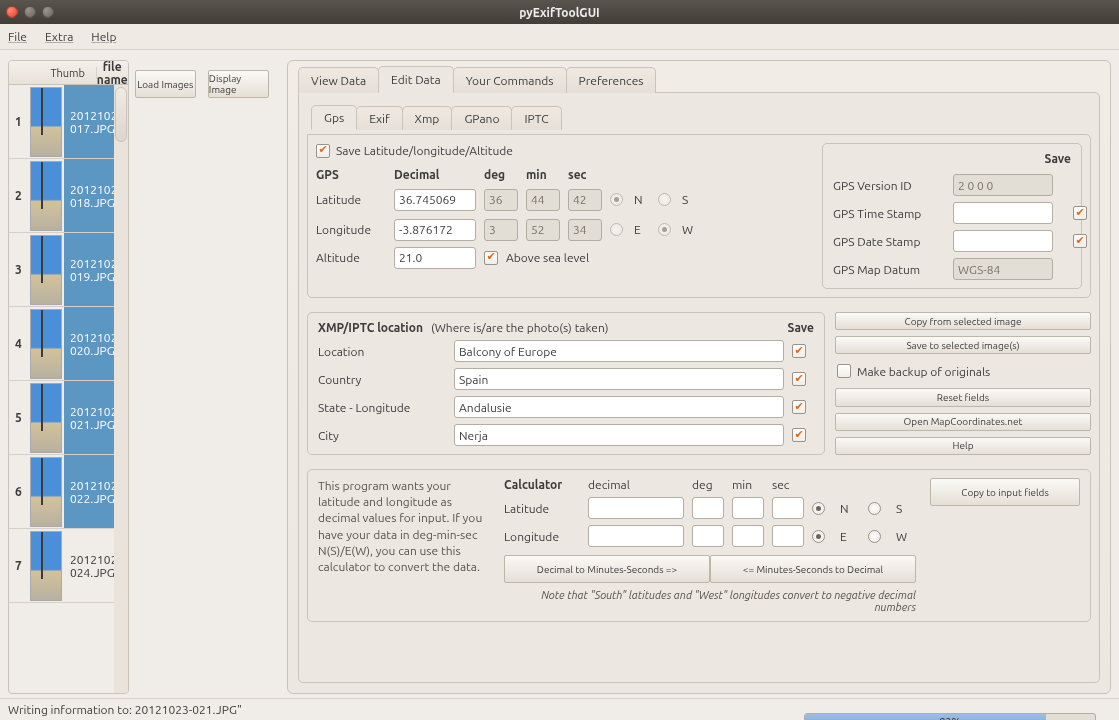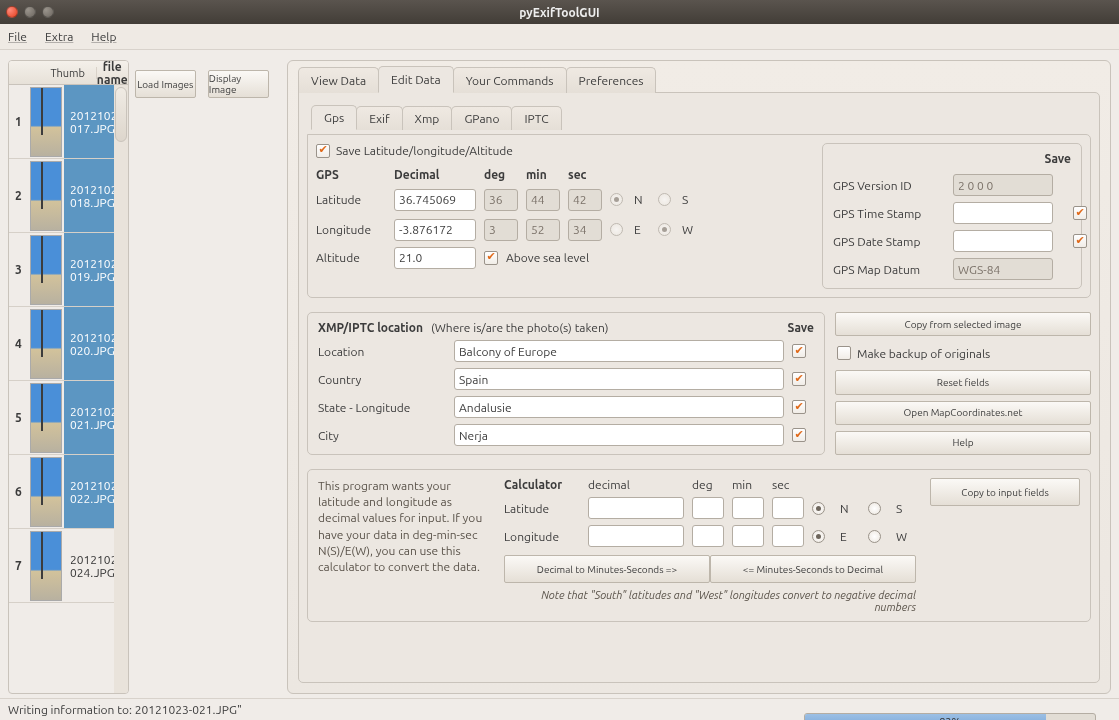--- a/index.html
+++ b/index.html
@@ -267,20 +267,21 @@
             <span>State - Longitude</span>
             <input type="text" value="Andalusie" style="">
             <span class="cb checked"></span>
             <span>City</span>
             <input type="text" value="Nerja" style="">
             <span class="cb checked"></span>
           </div>
         </div>
         <div class="actcol">
           <div class="btn wide">Copy from selected image</div>
+          <div class="btn wide">Save to selected image(s)</div>
           <div class="check" style="padding:4px 2px">
             <span class="cb"></span>
             <span>Make backup of originals</span>
           </div>
           <div class="btn wide">Reset fields</div>
           <div class="btn wide">Open MapCoordinates.net</div>
           <div class="btn wide">Help</div>
         </div>
       </div>
 

